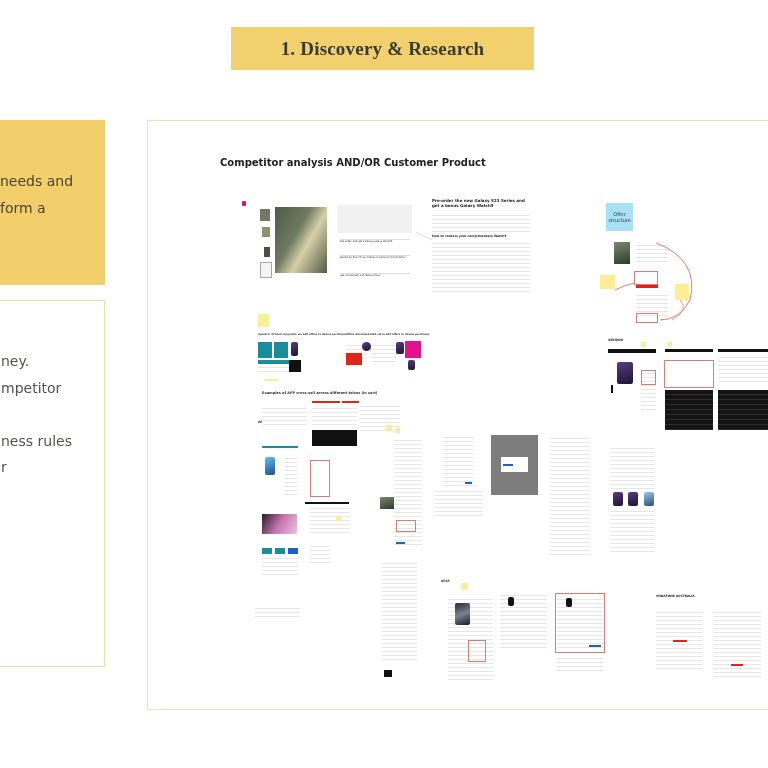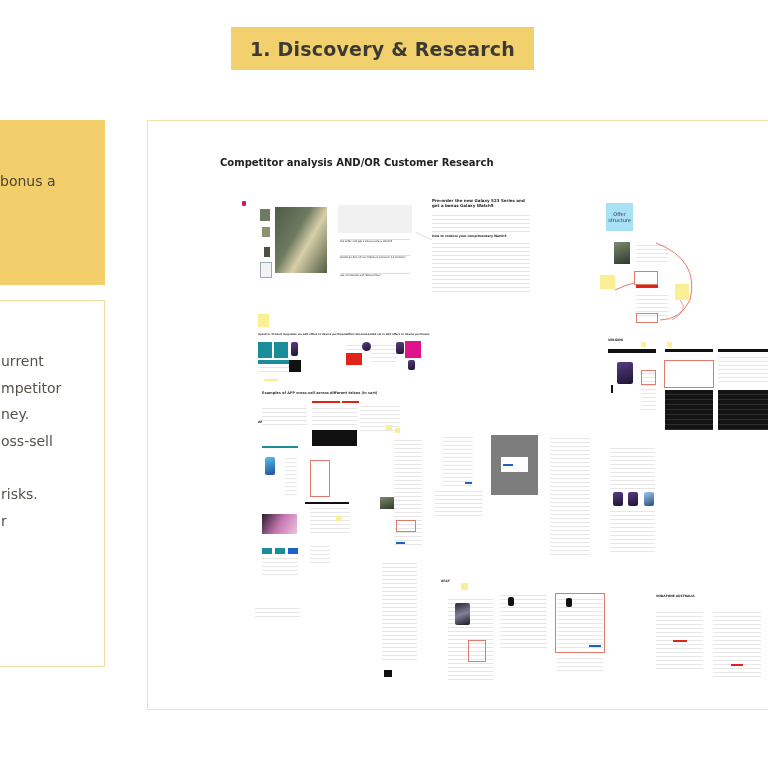--- a/index.html
+++ b/index.html
@@ -2,21 +2,21 @@
 <html><head>
   <meta charset="utf-8">
   <style>
     * { box-sizing: border-box; margin: 0; padding: 0; }
     html, body { width: 768px; height: 768px; overflow: hidden; background: #ffffff; }
     body { position: relative; font-family: "DejaVu Sans", "Liberation Sans", sans-serif; color: #3a3a36; }
 
     .section-title {
       position: absolute; left: 231px; top: 27px; width: 303px; height: 43px;
       background: #f2d06e; display: flex; align-items: center; justify-content: center;
-      font-size: 19px; font-weight: bold; color: #3b3a34; letter-spacing: 0.2px;
+      font-size: 19px; font-weight: bold; color: #3b3a34; letter-spacing: 0.2px; font-family: Liberation Serif, serif;
     }
 
     .goal-card {
       position: absolute; left: -120px; top: 120px; width: 225px; height: 165px;
       background: #f2cf6a; padding: 48px 0 0 120px; font-size: 14px; line-height: 26.5px; color: #4a4433;
       white-space: nowrap;
     }
     .goal-card .line { display: block; }
 
     .desc-card {
@@ -59,35 +59,34 @@
     .galaxy-hero { background: linear-gradient(120deg,#4e5b47 0%,#6e7a60 40%,#d7cfa8 60%,#505b45 100%); }
     .grey-page { background: #7d7d7d; }
     svg.arrows { position: absolute; left: 0; top: 0; width: 768px; height: 768px; pointer-events: none; }
   </style>
 </head>
 <body>
 
 <div class="section-title">1. Discovery &amp; Research</div>
 
 <div class="goal-card">
-  <span class="line">bonus a</span>
+  <span class="line">needs and</span>
+  <span class="line">form a</span>
 </div>
 
 <div class="desc-card">
-  <span class="line">urrent</span>
+  <span class="line">ney.</span>
   <span class="line">mpetitor</span>
-  <span class="line">ney.</span>
-  <span class="line">oss-sell</span>
   <span class="line gap"></span>
-  <span class="line">risks.</span>
+  <span class="line">ness rules</span>
   <span class="line">r</span>
 </div>
 
 <div class="frame"></div>
-<div class="frame-title">Competitor analysis AND/OR Customer Research</div>
+<div class="frame-title">Competitor analysis AND/OR Customer Product</div>
 
 <div class="shot" style="left:240px;top:197px;width:175px;height:95px;border:none;">
   <div style="position:absolute;left:2px;top:4px;width:4px;height:5px;background:#d1157f;border-radius:1px;"></div>
   <div style="position:absolute;left:10px;top:4px;width:55px;height:3px;" class="grey-lines"></div>
   <div style="position:absolute;left:100px;top:4px;width:70px;height:3px;" class="grey-lines"></div>
   <div style="position:absolute;left:20px;top:12px;width:10px;height:12px;background:#6f7a62;"></div>
   <div style="position:absolute;left:22px;top:30px;width:8px;height:10px;background:#8c9172;"></div>
   <div style="position:absolute;left:24px;top:50px;width:6px;height:10px;background:#4a513f;"></div>
   <div style="position:absolute;left:20px;top:65px;width:12px;height:16px;border:0.5px solid #9ab;background:#f3f3f3;"></div>
   <div class="galaxy-hero" style="position:absolute;left:35px;top:10px;width:52px;height:66px;"></div>

